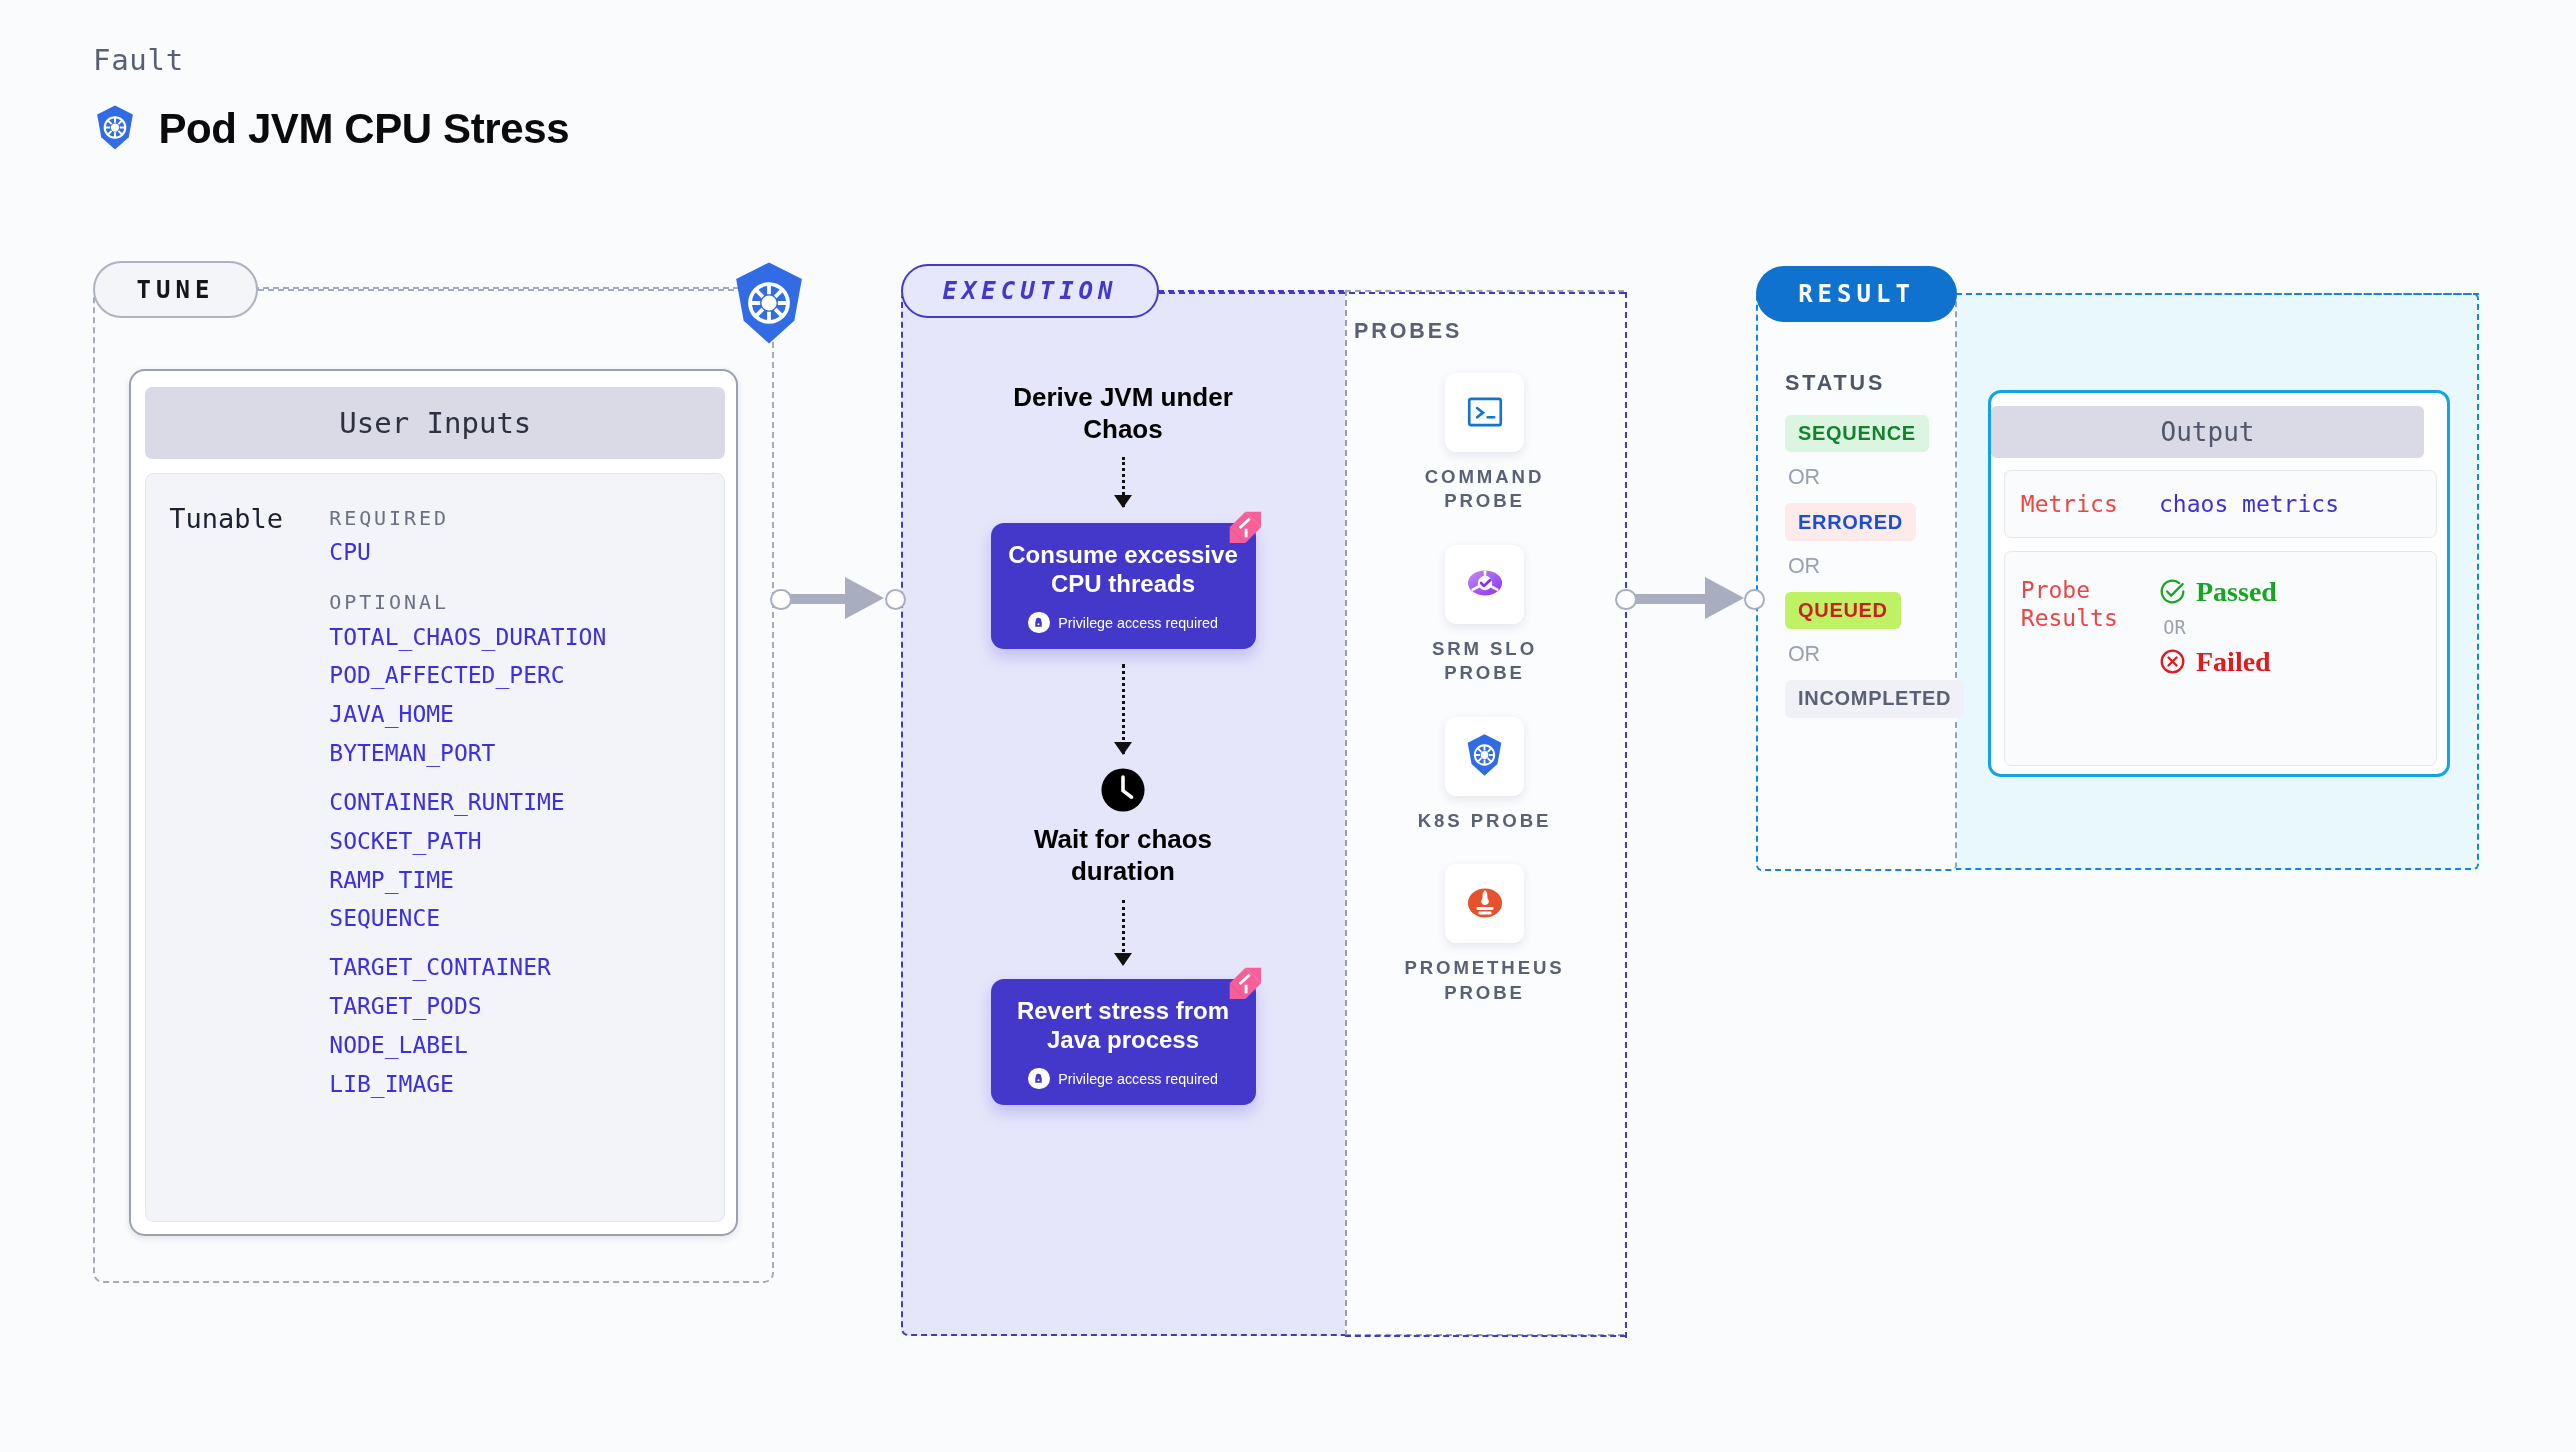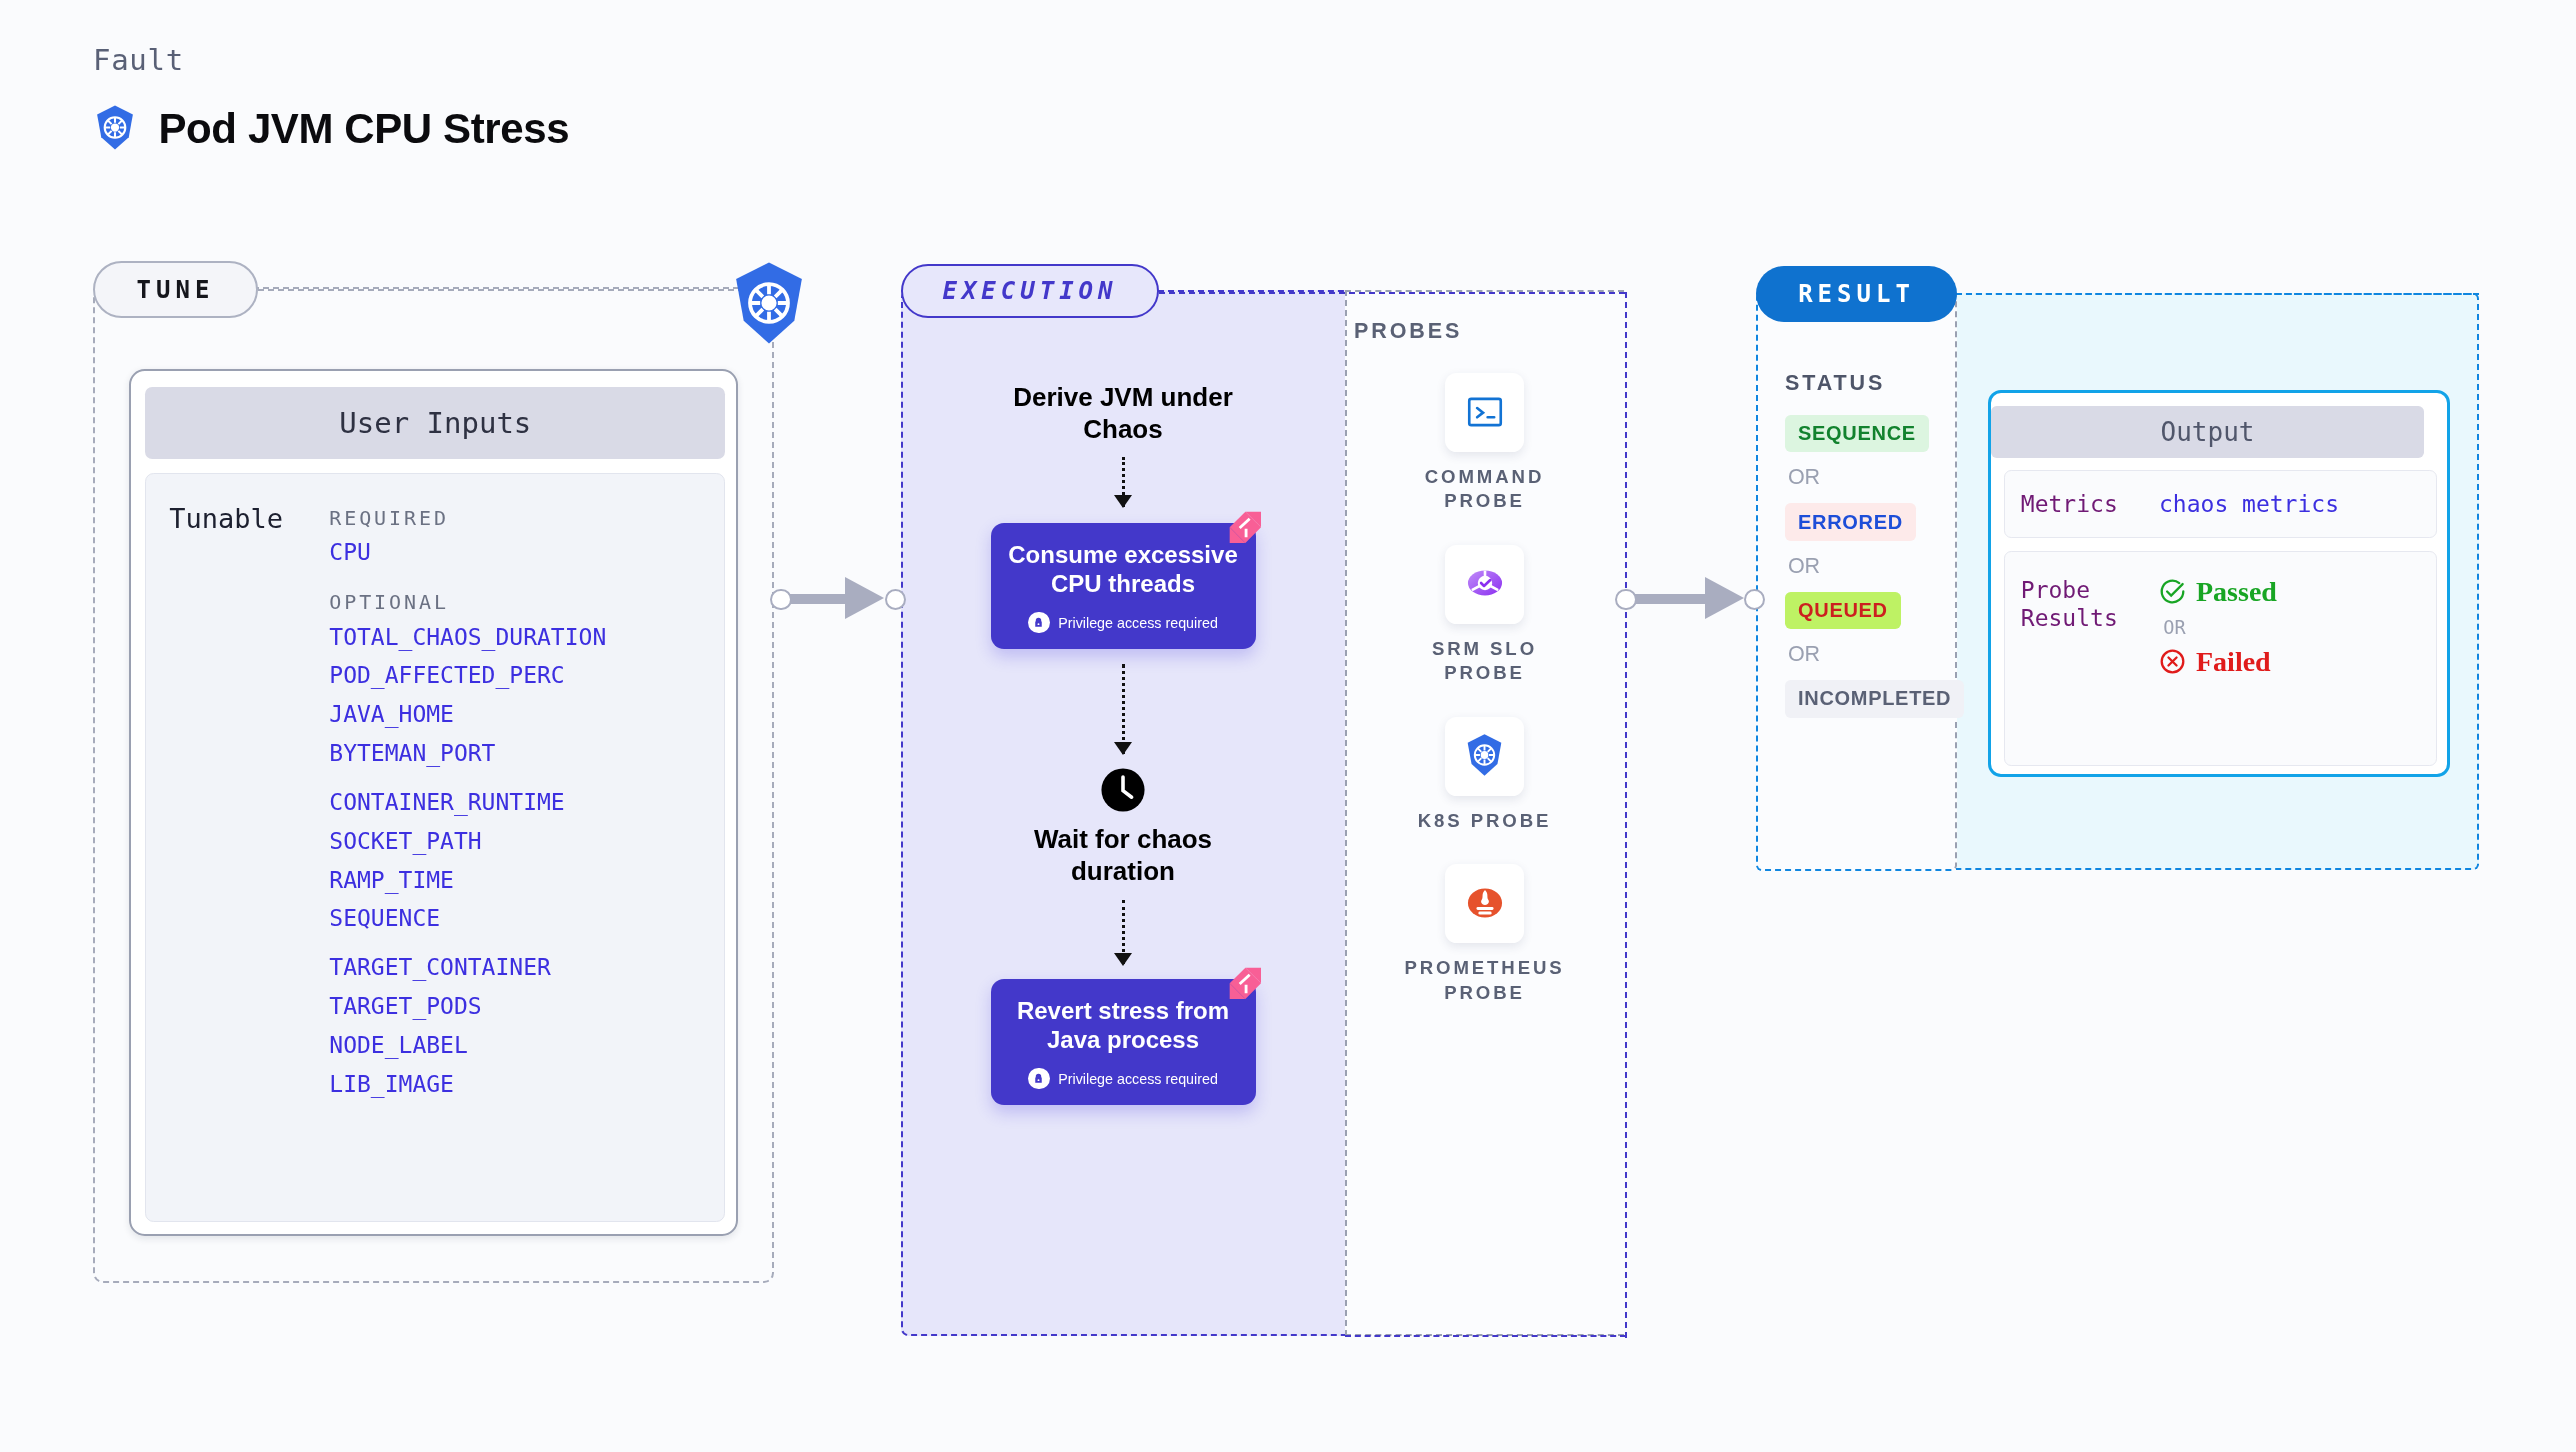--- a/index.html
+++ b/index.html
@@ -220,21 +220,21 @@
     background:#d9dae6; border-radius:5.7px;
     display:flex; align-items:center; justify-content:center;
     font-family:"DejaVu Sans Mono", monospace; font-size:26px; color:#50566b;
   }
   #metrics-row {
     position:absolute; left:13px; top:77px; width:433px; height:68px;
     background:#fafbfd; border:1.4px solid #e6e8f0; border-radius:7.2px;
     display:flex; align-items:center;
   }
   .row-key {
-    font-family:"DejaVu Sans Mono", monospace; font-size:23px; color:#701a75;
+    font-family:"DejaVu Sans Mono", monospace; font-size:23px; color:#ef4444;
     width:154px; padding-left:15.8px; white-space:pre-line; line-height:1.22;
   }
   .row-val-link {
     font-family:"DejaVu Sans Mono", monospace; font-size:23px; color:#3c2fe0;
   }
   #probe-results-row {
     position:absolute; left:13px; top:158px; width:433px; height:215px;
     background:#fafbfd; border:1.4px solid #e6e8f0; border-radius:7.2px;
     display:flex; align-items:flex-start; padding-top:24px;
   }

